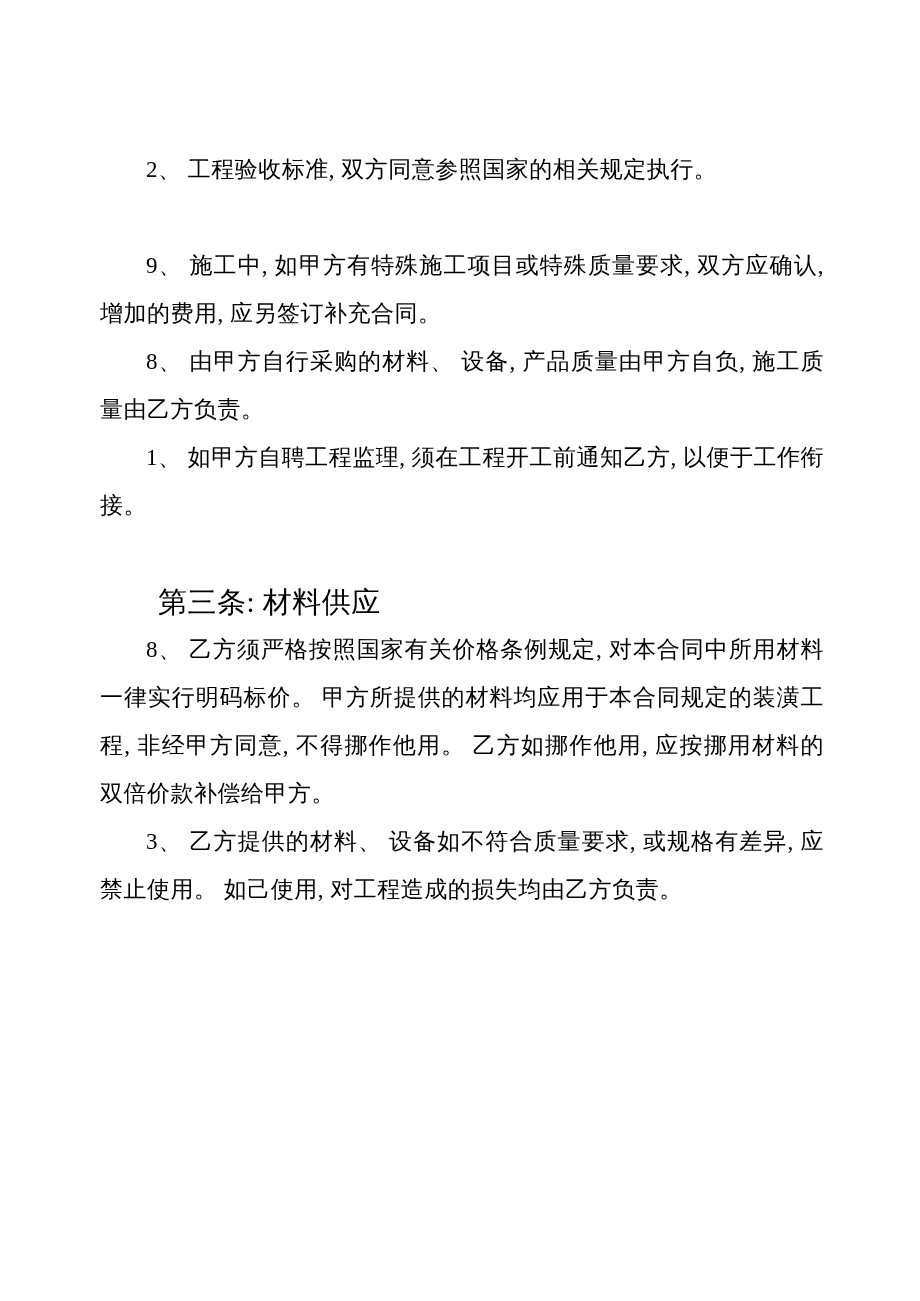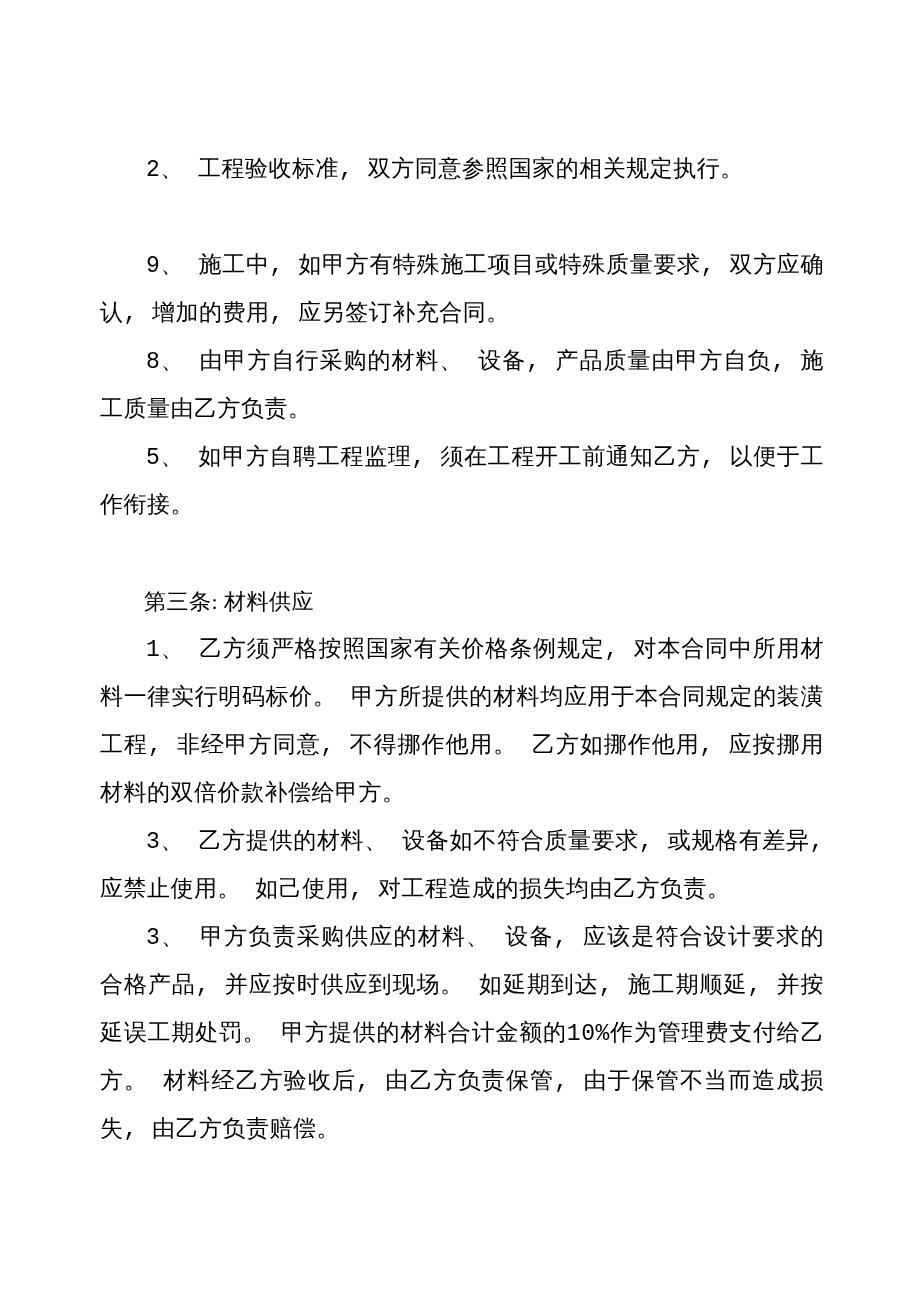--- a/index.html
+++ b/index.html
@@ -22,52 +22,50 @@
     overflow: hidden;
   }
   .para {
     margin: 0;
     text-align: justify;
     text-justify: inter-ideograph;
     letter-spacing: 0.5px;
   }
   .para.indent {
     text-indent: 2em;
-    font-family: Liberation Mono, monospace;
   }
   .spacer {
     margin: 0;
     height: 48px;
   }
   .heading {
     margin: 0;
     text-indent: 2em;
     font-weight: normal;
-    font-size: 22px;
+    font-size: 29px;
     line-height: 48px;
   }
 </style>
 </head>
 <body>
 
 <div class="page">
 
   <p class="para indent">2、 工程验收标准, 双方同意参照国家的相关规定执行。</p>
 
   <div class="spacer"></div>
 
   <p class="para indent">9、 施工中, 如甲方有特殊施工项目或特殊质量要求, 双方应确认, 增加的费用, 应另签订补充合同。</p>
 
   <p class="para indent">8、 由甲方自行采购的材料、 设备, 产品质量由甲方自负, 施工质量由乙方负责。</p>
 
-  <p class="para indent">5、 如甲方自聘工程监理, 须在工程开工前通知乙方, 以便于工作衔接。</p>
+  <p class="para indent">1、 如甲方自聘工程监理, 须在工程开工前通知乙方, 以便于工作衔接。</p>
 
   <div class="spacer"></div>
 
   <p class="heading para">第三条: 材料供应</p>
 
-  <p class="para indent">1、 乙方须严格按照国家有关价格条例规定, 对本合同中所用材料一律实行明码标价。 甲方所提供的材料均应用于本合同规定的装潢工程, 非经甲方同意, 不得挪作他用。 乙方如挪作他用, 应按挪用材料的双倍价款补偿给甲方。</p>
+  <p class="para indent">8、 乙方须严格按照国家有关价格条例规定, 对本合同中所用材料一律实行明码标价。 甲方所提供的材料均应用于本合同规定的装潢工程, 非经甲方同意, 不得挪作他用。 乙方如挪作他用, 应按挪用材料的双倍价款补偿给甲方。</p>
 
   <p class="para indent">3、 乙方提供的材料、 设备如不符合质量要求, 或规格有差异, 应禁止使用。 如己使用, 对工程造成的损失均由乙方负责。</p>
 
-  <p class="para indent">3、 甲方负责采购供应的材料、 设备, 应该是符合设计要求的合格产品, 并应按时供应到现场。 如延期到达, 施工期顺延, 并按延误工期处罚。 甲方提供的材料合计金额的10%作为管理费支付给乙方。 材料经乙方验收后, 由乙方负责保管, 由于保管不当而造成损失, 由乙方负责赔偿。</p>
 
 </div>
 
 </body></html>

